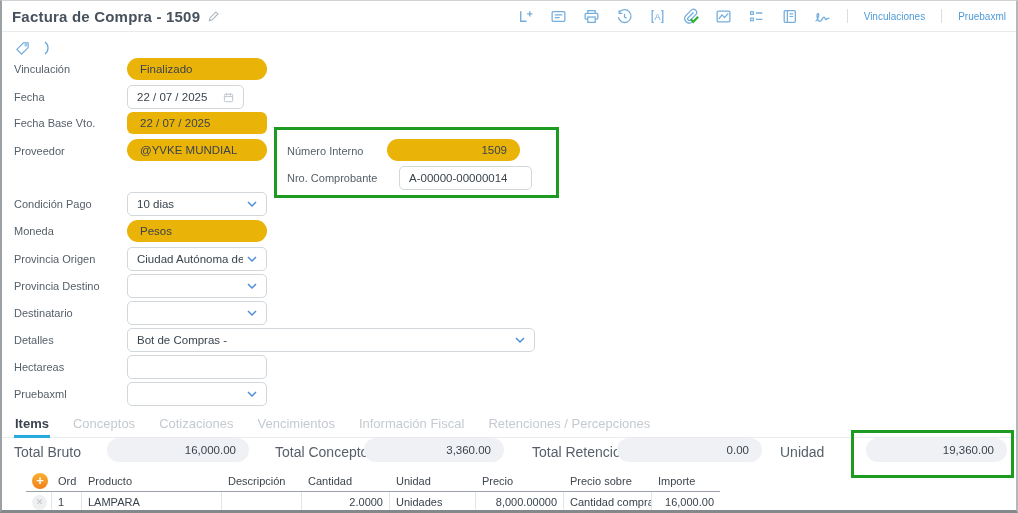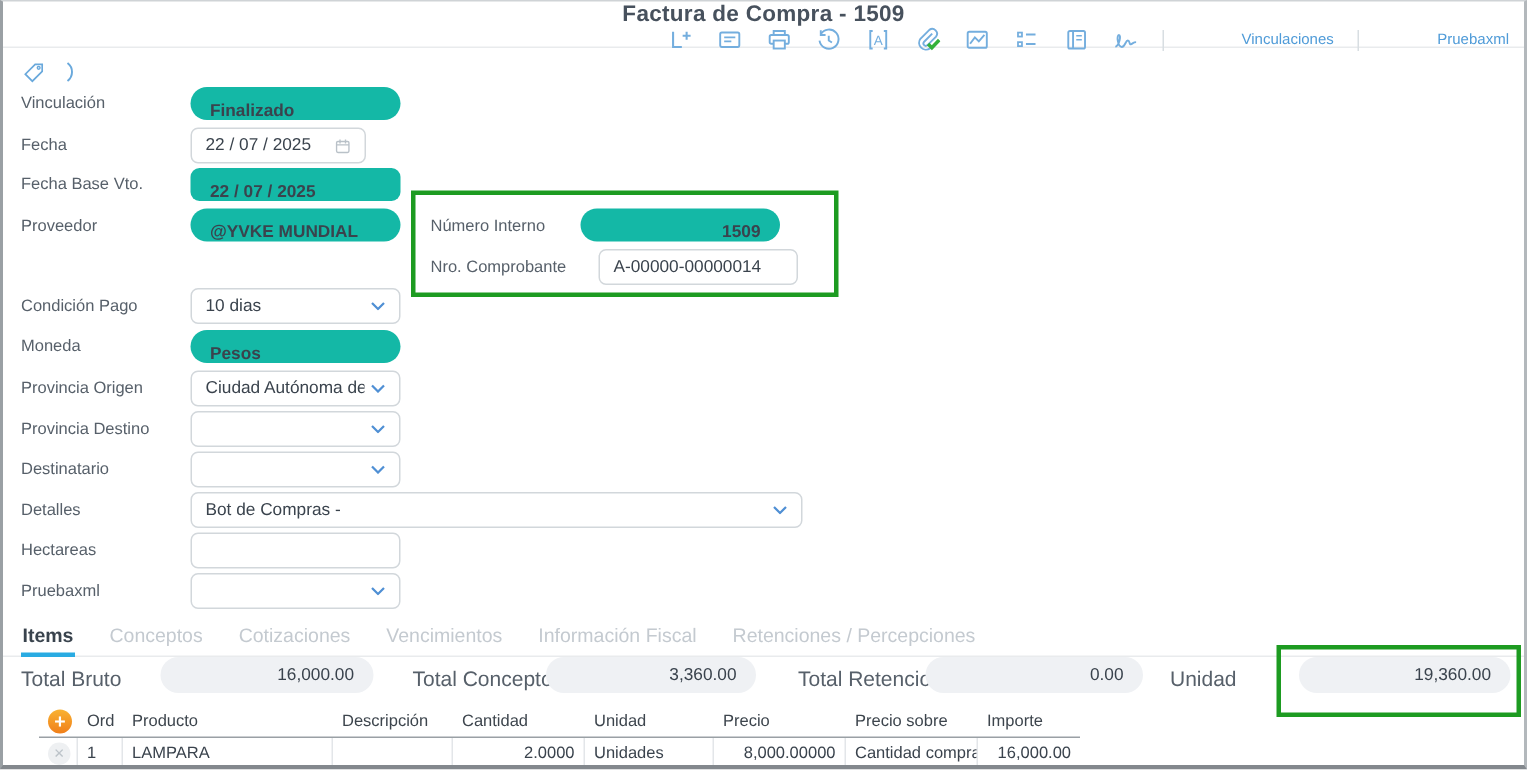--- a/index.html
+++ b/index.html
@@ -1,34 +1,34 @@
 <!DOCTYPE html>
 <html><head>
 <meta charset="utf-8">
 <style>
   html,body{margin:0;padding:0;background:#fff;font-family:"Liberation Sans",sans-serif;}
   .window{position:relative;width:1018px;height:513px;box-sizing:border-box;background:#fff;
     border-top:1px solid #cfd3d6;border-right:2px solid #b3b8bc;border-left:2px solid #9aa0a4;
     border-bottom:3px solid #83888d;overflow:hidden;}
   
   .titlebar{position:absolute;top:0;left:0;right:0;height:31px;border-bottom:1px solid #e9ebed;
-    display:flex;align-items:center;padding:0 10px;box-sizing:border-box;flex-direction:column;}
+    display:flex;align-items:center;padding:0 10px;box-sizing:border-box;}
   .title{font-size:15px;font-weight:600;color:#47515d;letter-spacing:.2px;white-space:nowrap;}
   .edit-ic{margin-left:7px;display:block;}
   .toolbar{margin-left:auto;display:flex;align-items:center;gap:16px;}
   .tb-icon{width:17px;height:17px;display:block;flex:none;}
   .tb-sep{width:1px;height:14px;background:#d8dee2;flex:none;}
-  .tb-link{font-size:10px;color:#4f9bd8;cursor:pointer;white-space:nowrap;margin-left:36px;}
+  .tb-link{font-size:10px;color:#4f9bd8;cursor:pointer;white-space:nowrap;}
   
   .subicons{position:absolute;top:39px;left:13px;display:flex;gap:13px;align-items:center;}
   
   .flabel{position:absolute;left:12px;font-size:11px;color:#57606a;white-space:nowrap;}
   .flabel2{position:absolute;left:285px;font-size:11px;color:#57606a;white-space:nowrap;}
-  .pill{position:absolute;height:22px;background:#14b8a6;border-radius:12px;font-size:11.5px;color:#3a434d;
-    display:flex;align-items:flex-end;padding:0 13px;box-sizing:border-box;overflow:hidden;white-space:nowrap;font-weight:bold;}
+  .pill{position:absolute;height:22px;background:#eab308;border-radius:12px;font-size:11.5px;color:#3a434d;
+    display:flex;align-items:center;padding:0 13px;box-sizing:border-box;overflow:hidden;white-space:nowrap;}
   .pill.r{justify-content:flex-end;}
   .inputbox{position:absolute;height:24px;background:#fff;border:1px solid #d2d7db;border-radius:5px;
     font-size:11.5px;color:#3a434d;display:flex;align-items:center;justify-content:space-between;
     padding:0 9px;box-sizing:border-box;overflow:hidden;white-space:nowrap;}
   .selectbox{position:absolute;height:24px;background:#fff;border:1px solid #d2d7db;border-radius:5px;
     font-size:11.5px;color:#3a434d;display:flex;align-items:center;justify-content:space-between;
     padding:0 9px;box-sizing:border-box;overflow:hidden;white-space:nowrap;}
   .sel-text{overflow:hidden;white-space:nowrap;flex:1;}
   .chev{flex:none;margin-left:4px;display:block;}
   .gbox{position:absolute;border:3px solid #1d9b21;box-sizing:border-box;background:transparent;pointer-events:none;}

